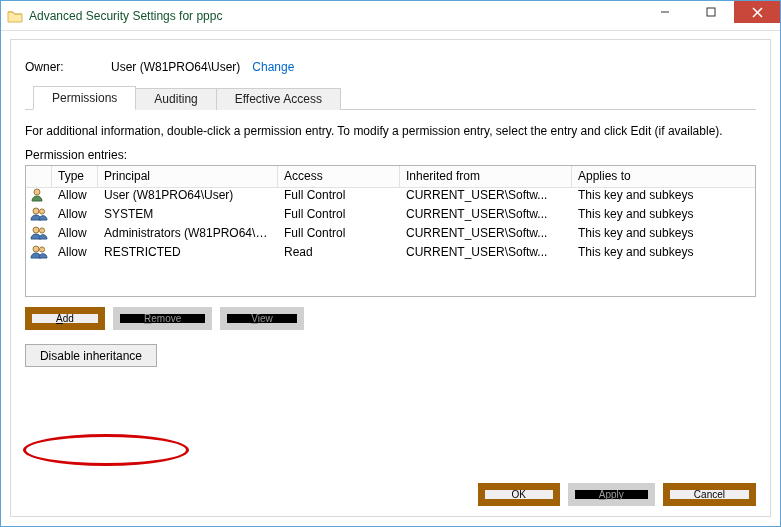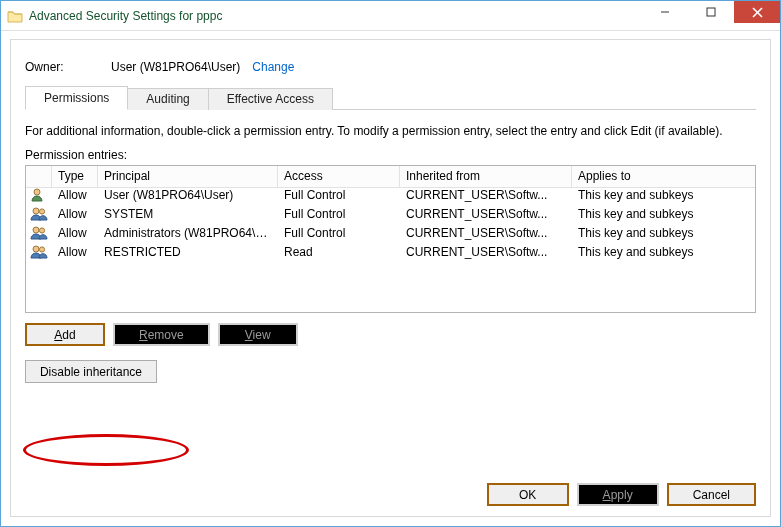--- a/index.html
+++ b/index.html
@@ -67,34 +67,34 @@
   .tab {
     height: 22px; line-height: 21px; padding: 0 18px;
     border: 1px solid #cfcfcf;
     border-bottom: none;
     background: #f0f0f0;
     margin-right: 0px; margin-left: -1px;
     font-size: 12px; color: #222;
     position: relative; top: 1px;
     cursor: default;
   }
-  .tab:first-child { margin-left: 0; }
+  .tab:first-child { margin-left: 8px; }
   .tab.active {
     background: #fff; height: 24px; line-height: 23px; top: 1px;
     border-bottom: 1px solid #fff;
     z-index: 2;
   }
 
   .info-text { margin: 14px 0 10px 0; }
   .entries-label { margin-bottom: 3px; }
 
   
   .table-wrap {
     border: 1px solid #b4b4b4;
-    height: 148px;
+    height: 132px;
     overflow: hidden;
     background: #fff;
   }
   .thead {
     display: flex; height: 22px; align-items: stretch;
     background: #fff;
   }
   .th {
     border-right: 1px solid #e2e2e2;
     border-bottom: 1px solid #e2e2e2;
@@ -114,22 +114,22 @@
     display: flex; height: 19px; align-items: flex-start;
     font-size: 12px;
   }
   .td { padding: 0 6px; overflow: hidden; white-space: nowrap; text-overflow: ellipsis; }
   .td.col-icon { padding: 0 0 0 4px; display: flex; align-items: center; }
 
   
   .btn-row { display: flex; gap: 8px; margin-top: 10px; }
   .btn {
     min-width: 80px; height: 23px;
-    border: 2px solid #a16207; background: #efefef;
-    font-size: 12px; padding: 0 24px;
+    border: 7px solid #a16207; background: #efefef;
+    font-size: 10px; padding: 0 24px;
     display: inline-flex; align-items: center; justify-content: center;
     cursor: default;
   }
   .btn.disabled { color: #9a9a9a; border-color: #d0d0d0; background: #000000; }
   .btn .ul { text-decoration: underline; }
 
   .disable-row { margin-top: 14px; }
   .disable-btn {
     width: 132px; height: 23px;
     border: 1px solid #acacac; background: #efefef;

